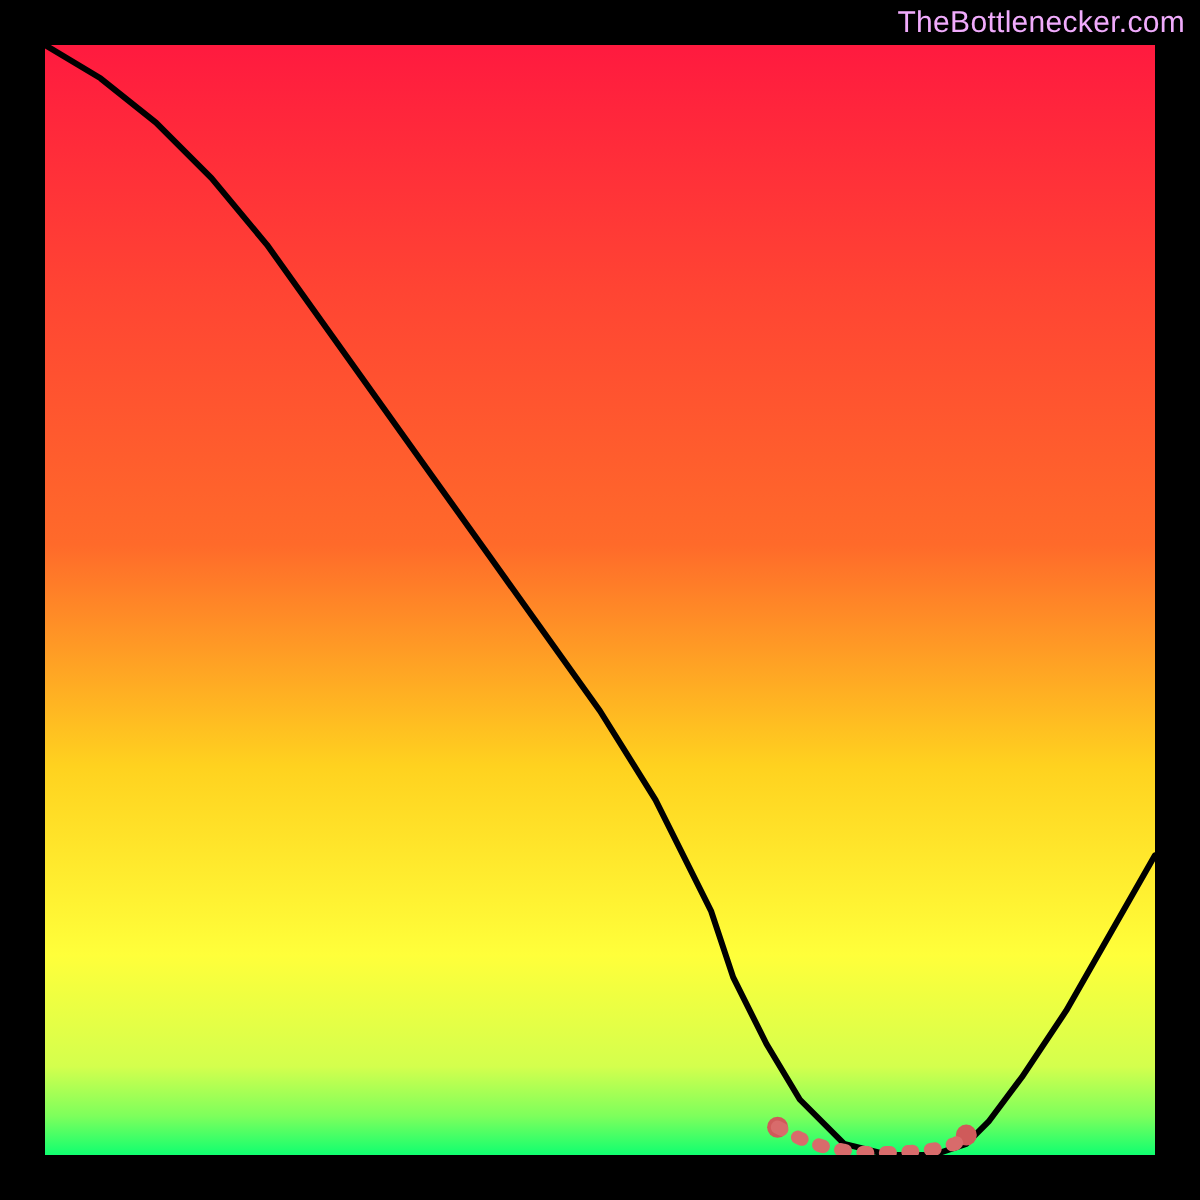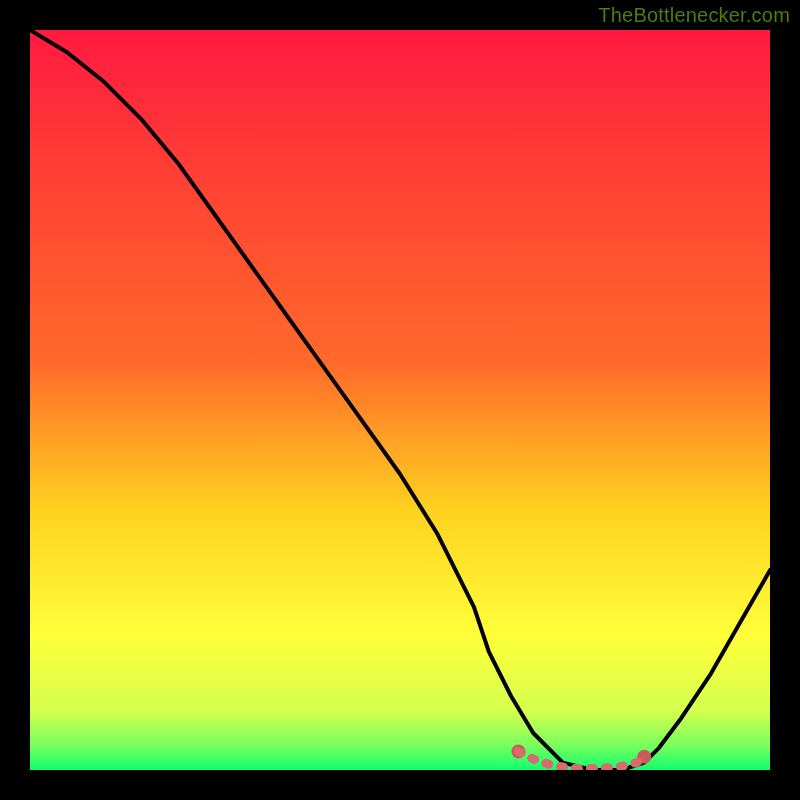--- a/index.html
+++ b/index.html
@@ -8,21 +8,21 @@
     width: 800px;
     height: 800px;
     background: #000;
     font-family: Arial, Helvetica, sans-serif;
     overflow: hidden;
   }
   .watermark {
     position: absolute;
     top: 4px;
     right: 10px;
-    color: #4d7c0f;
+    color: #f0abfc;
     font-size: 20px;
     font-weight: 500;
     letter-spacing: 0.2px;
     z-index: 10;
     text-align: center;
   }
   .plot-wrap {
     position: absolute;
     left: 30px;
     top: 30px;

